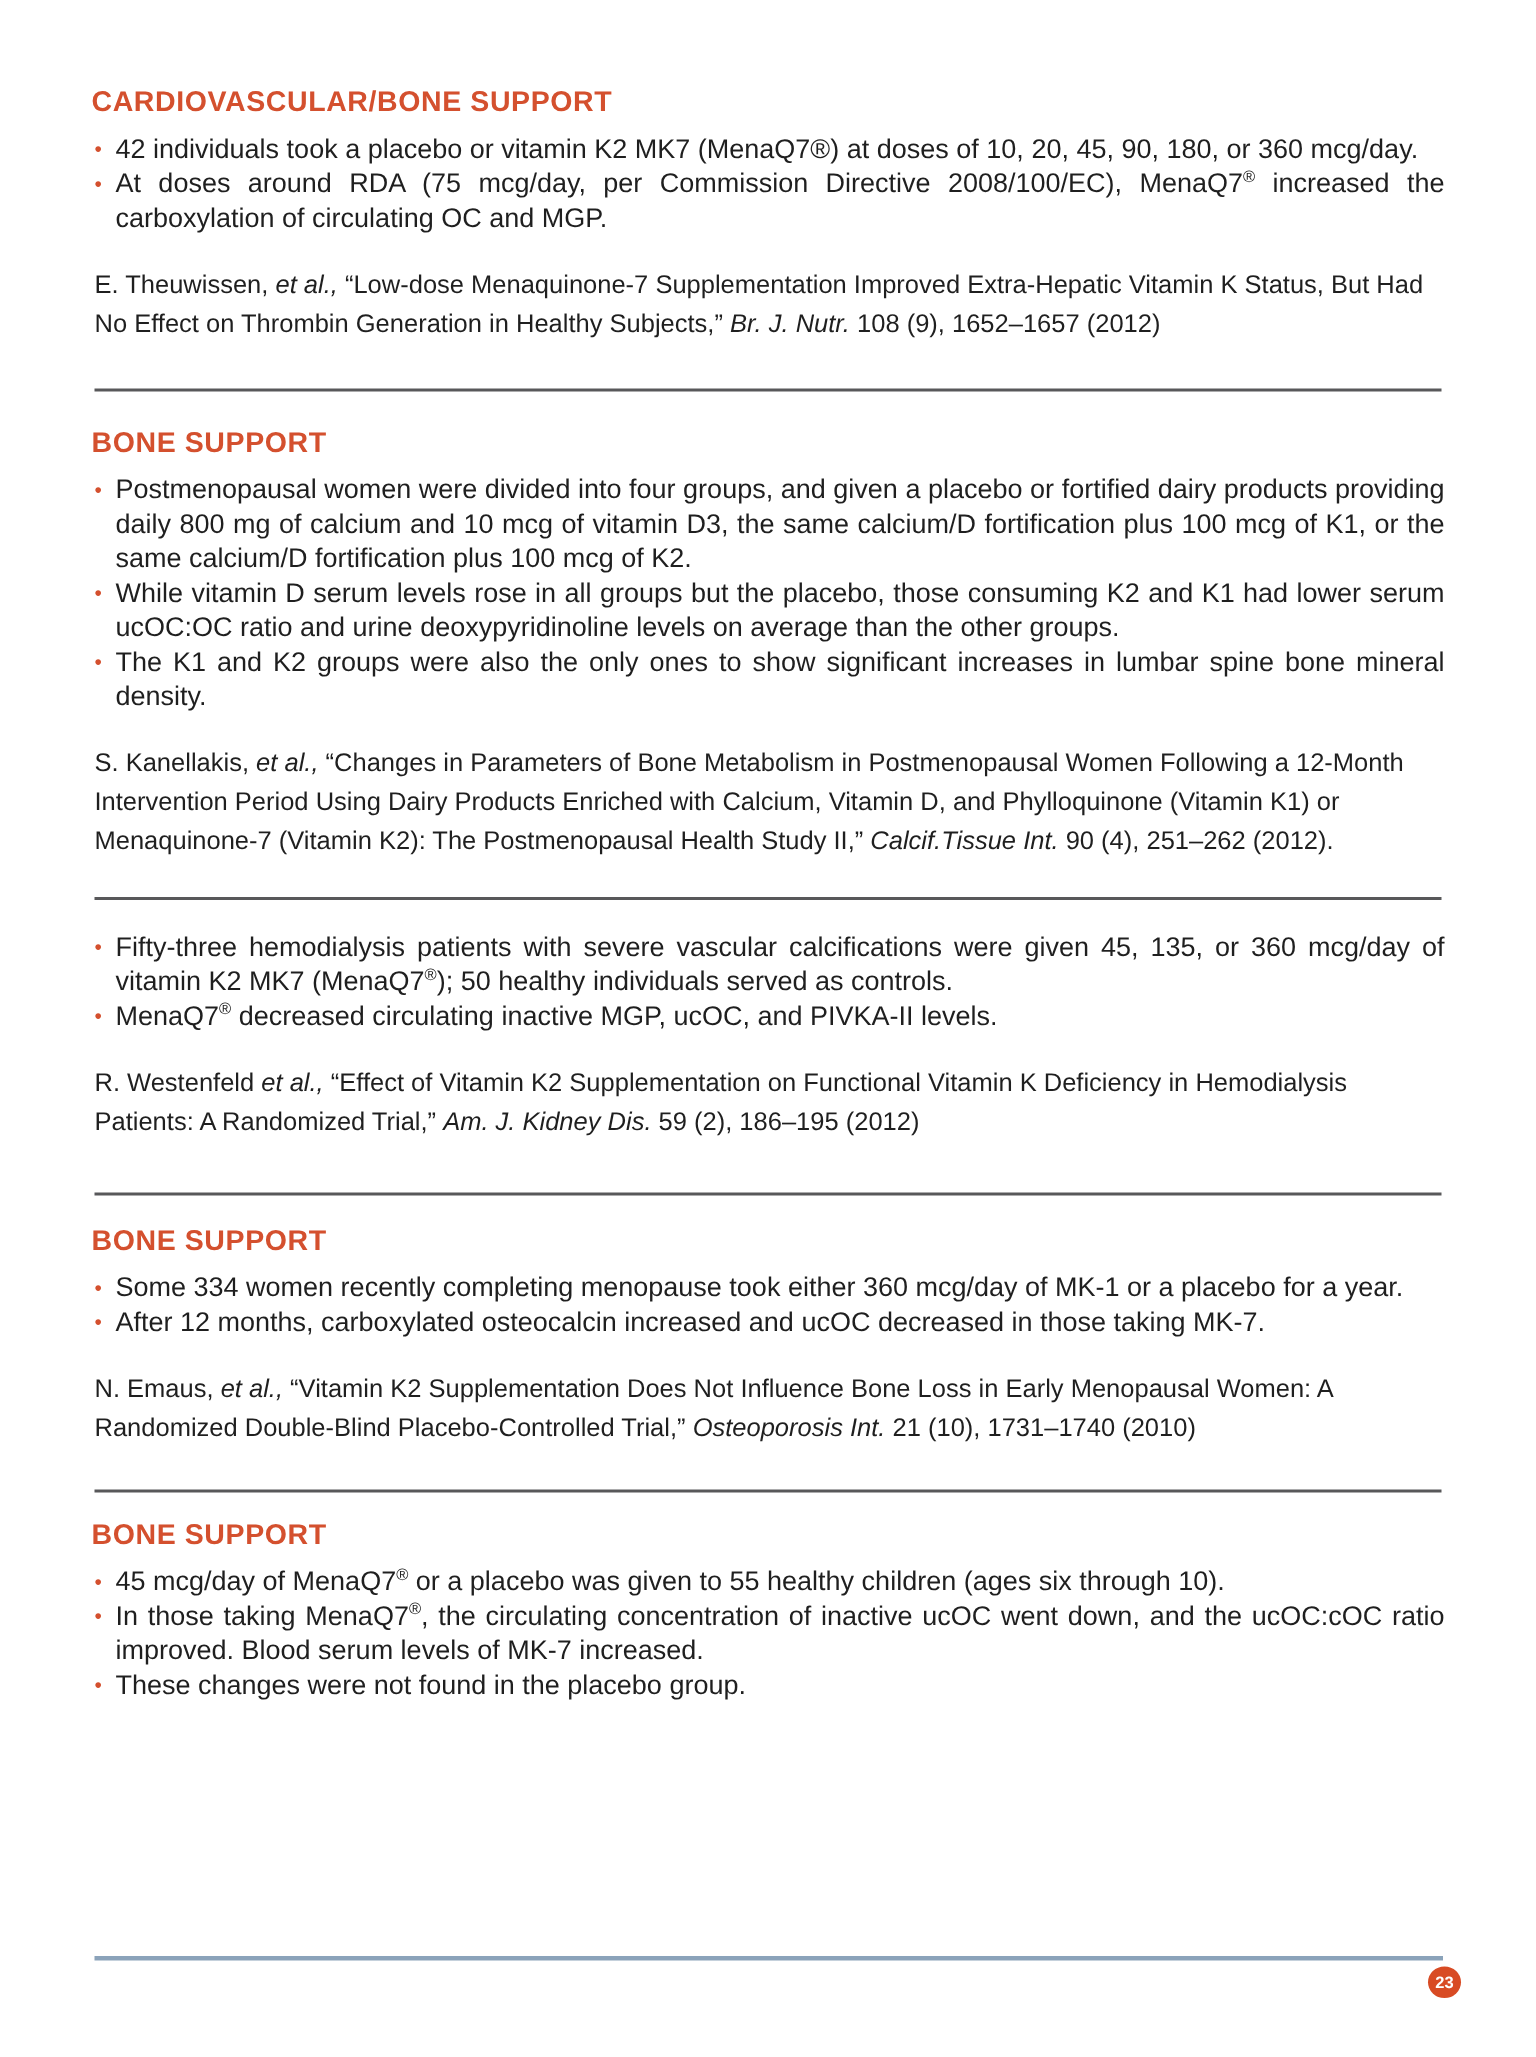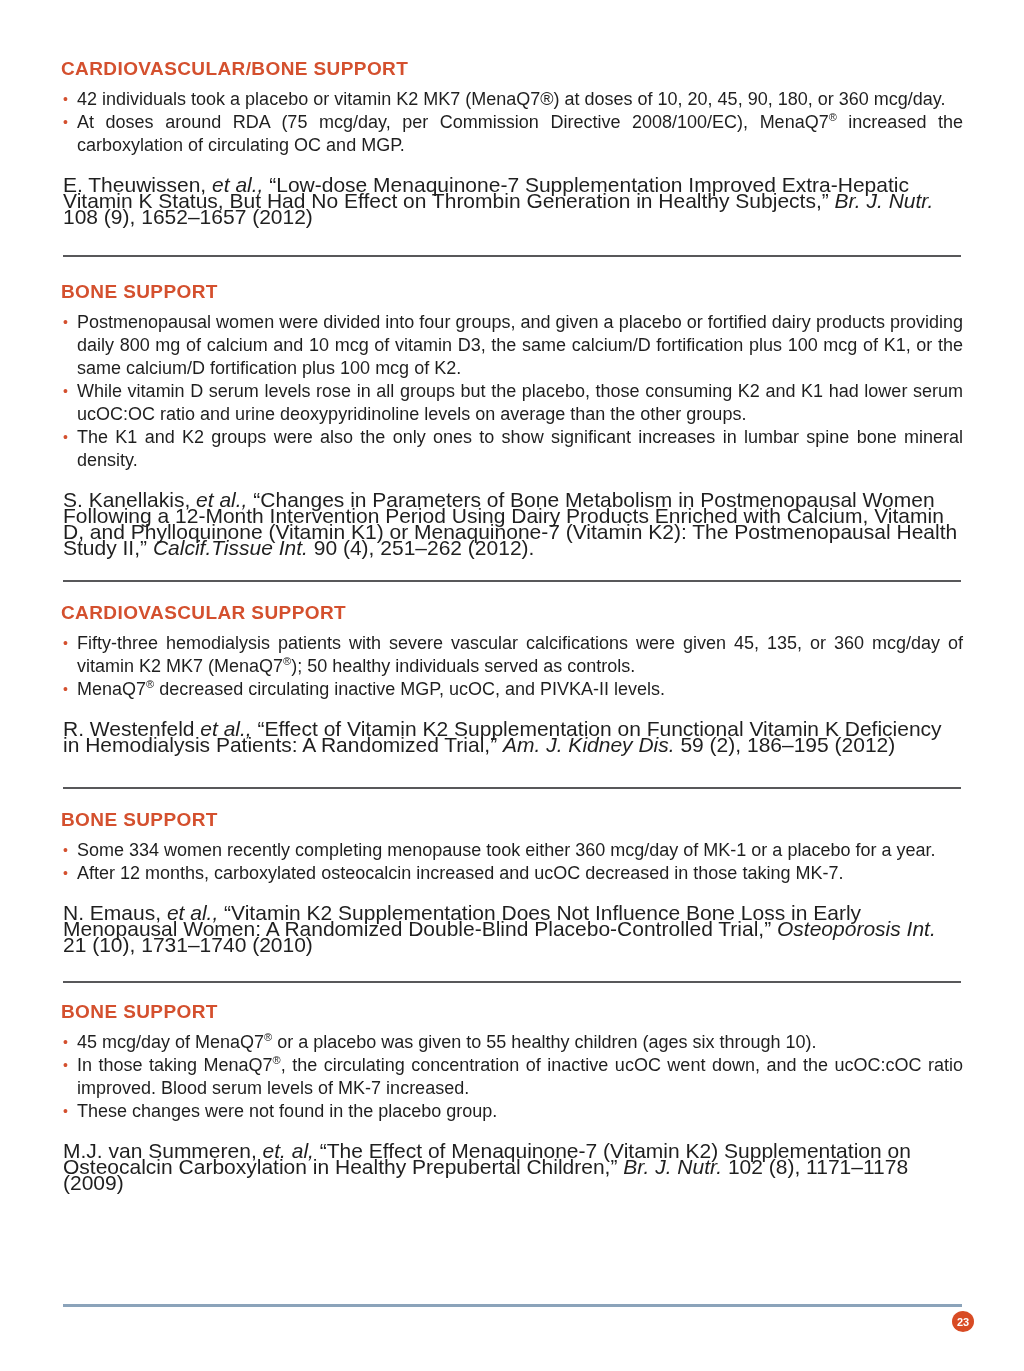--- a/index.html
+++ b/index.html
@@ -38,22 +38,22 @@
     flex: 1 1 auto;
     text-align: justify;
     font-size: 18px;
     line-height: 23px;
     color: #1f1f1f;
   }
   .btext sup { font-size: 11px; line-height: 0; }
 
   .citation {
     margin: 20px 0 0 2px;
-    font-size: 21px;
-    line-height: 16px;
+    font-size: 17px;
+    line-height: 26px;
     color: #1f1f1f;
   }
 
   .divider {
     border: none;
     border-top: 2px solid #58585a;
     margin: 30px 2px 24px 2px;
   }
   .divider.d2 { margin-top: 24px; margin-bottom: 20px; }
   .divider.d3 { margin-top: 34px; margin-bottom: 20px; }
@@ -114,21 +114,20 @@
       <div class="bullet">
         <span class="dot">•</span>
         <p class="btext"><span>The K1 and K2 groups were also the only ones to show significant increases in lumbar spine bone mineral density.</span></p>
       </div>
     </div>
     <p class="citation"><span>S. Kanellakis, </span><span style="font-style: italic;">et al.,</span><span> “Changes in Parameters of Bone Metabolism in Postmenopausal Women Following a 12-Month Intervention Period Using Dairy Products Enriched with Calcium, Vitamin D, and Phylloquinone (Vitamin K1) or Menaquinone-7 (Vitamin K2): The Postmenopausal Health Study II,” </span><span style="font-style: italic;">Calcif.Tissue Int.</span><span> 90 (4), 251–262 (2012).</span></p>
   </section>
   <hr class="divider d2">
 
   <section class="study">
-    <h2 class="heading">CARDIOVASCULAR SUPPORT</h2>
     <div class="bullets">
       <div class="bullet">
         <span class="dot">•</span>
         <p class="btext"><span>Fifty-three hemodialysis patients with severe vascular calcifications were given 45, 135, or 360 mcg/day of vitamin K2 MK7 (MenaQ7</span><sup>®</sup><span>); 50 healthy individuals served as controls.</span></p>
       </div>
       <div class="bullet">
         <span class="dot">•</span>
         <p class="btext"><span>MenaQ7</span><sup>®</sup><span> decreased circulating inactive MGP, ucOC, and PIVKA-II levels.</span></p>
       </div>
     </div>
@@ -161,19 +160,18 @@
       </div>
       <div class="bullet">
         <span class="dot">•</span>
         <p class="btext"><span>In those taking MenaQ7</span><sup>®</sup><span>, the circulating concentration of inactive ucOC went down, and the ucOC:cOC ratio improved. Blood serum levels of MK-7 increased.</span></p>
       </div>
       <div class="bullet">
         <span class="dot">•</span>
         <p class="btext"><span>These changes were not found in the placebo group.</span></p>
       </div>
     </div>
-    <p class="citation"><span>M.J. van Summeren, </span><span style="font-style: italic;">et. al,</span><span> “The Effect of Menaquinone-7 (Vitamin K2) Supplementation on Osteocalcin Carboxylation in Healthy Prepubertal Children,” </span><span style="font-style: italic;">Br. J. Nutr.</span><span> 102 (8), 1171–1178 (2009)</span></p>
   </section>
 
 </div>
 
 <div class="footer-rule"></div>
 <div class="page-badge">23</div>
 
 </body></html>

